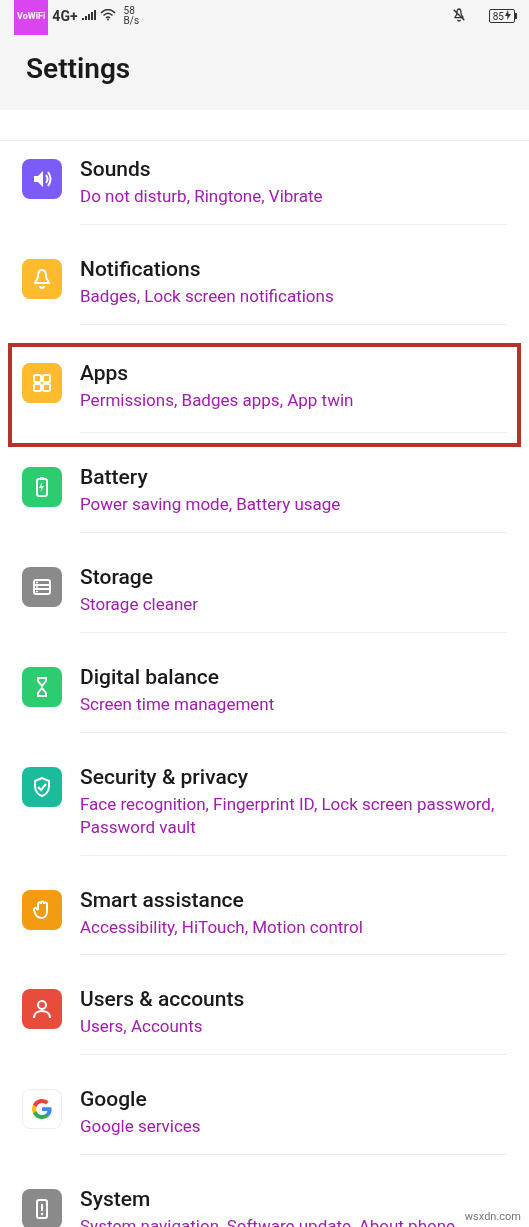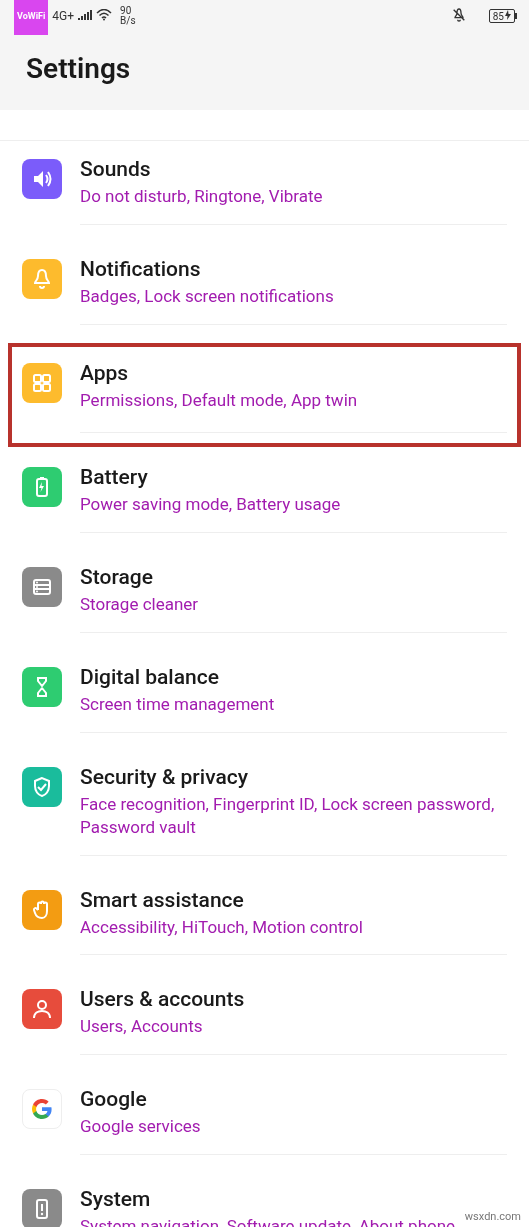--- a/index.html
+++ b/index.html
@@ -77,34 +77,34 @@
     }
     
     .item-icon svg { width: 24px; height: 24px; }
   </style>
 </head>
 <body>
 
 <div class="status-bar">
   <div class="status-left">
     <span class="vowifi-badge">VoWiFi</span>
-    <span style="font-size:12px;font-weight:normal;">4G+</span>
+    <span style="font-size:14px;font-weight:bold;">4G+</span>
     <span>
       <svg width="14" height="10" viewBox="0 0 14 10">
           <path fill="#333" d="M0 8h2v2H0zM3 6h2v4H3zM6 4h2v6H6zM9 2h2v8H9zM12 0h2v10h-2z"></path>
         </svg>
     </span>
     <span>
       <svg width="16" height="12" viewBox="0 0 16 12">
           <path fill="none" stroke="#333" stroke-width="1.5" d="M1 4 Q8 -3 15 4 M3.5 6.5 Q8 2 12.5 6.5 M6 9 Q8 7 10 9"></path>
           <circle cx="8" cy="10.5" r="1" fill="#333"></circle>
         </svg>
     </span>
     <span class="net-speed">
-      <span>90</span>
+      <span>58</span>
       <span>B/s</span>
     </span>
   </div>
   <div class="status-right">
     <span>
       <svg width="16" height="16" viewBox="0 0 24 24">
           <path fill="none" stroke="#333" stroke-width="2" d="M12 3 C9 3 9 6 9 9 C9 13 6 14 6 16 H18 C18 14 15 13 15 9 C15 6 15 3 12 3 Z M10 19 A2 2 0 0 0 14 19 M4 4 L20 20"></path>
         </svg>
     </span>
     <span class="battery-box">
@@ -156,21 +156,21 @@
     <div class="item-icon" style="background:#fdbb2d;">
       <svg viewBox="0 0 24 24">
           <rect x="4" y="4" width="7" height="7" rx="1.5" fill="none" stroke="#fff" stroke-width="2"></rect>
           <rect x="13" y="4" width="7" height="7" rx="1.5" fill="none" stroke="#fff" stroke-width="2"></rect>
           <rect x="4" y="13" width="7" height="7" rx="1.5" fill="none" stroke="#fff" stroke-width="2"></rect>
           <rect x="13" y="13" width="7" height="7" rx="1.5" fill="none" stroke="#fff" stroke-width="2"></rect>
         </svg>
     </div>
     <div class="item-body" style="padding-bottom:20px;">
       <div class="item-title">Apps</div>
-      <div class="item-sub">Permissions, Default mode, App twin</div>
+      <div class="item-sub">Permissions, Badges apps, App twin</div>
     </div>
   </div>
 
   <div class="item">
     <div class="item-icon" style="background:#2ecc71;">
       <svg viewBox="0 0 24 24">
           <rect x="7" y="4" width="10" height="17" rx="2" fill="none" stroke="#fff" stroke-width="2"></rect>
           <rect x="10" y="2" width="4" height="2" fill="#fff"></rect>
           <path fill="#fff" d="M12 7l-3 6h2.5l-1 4 3.5-6h-2.5z"></path>
         </svg>

